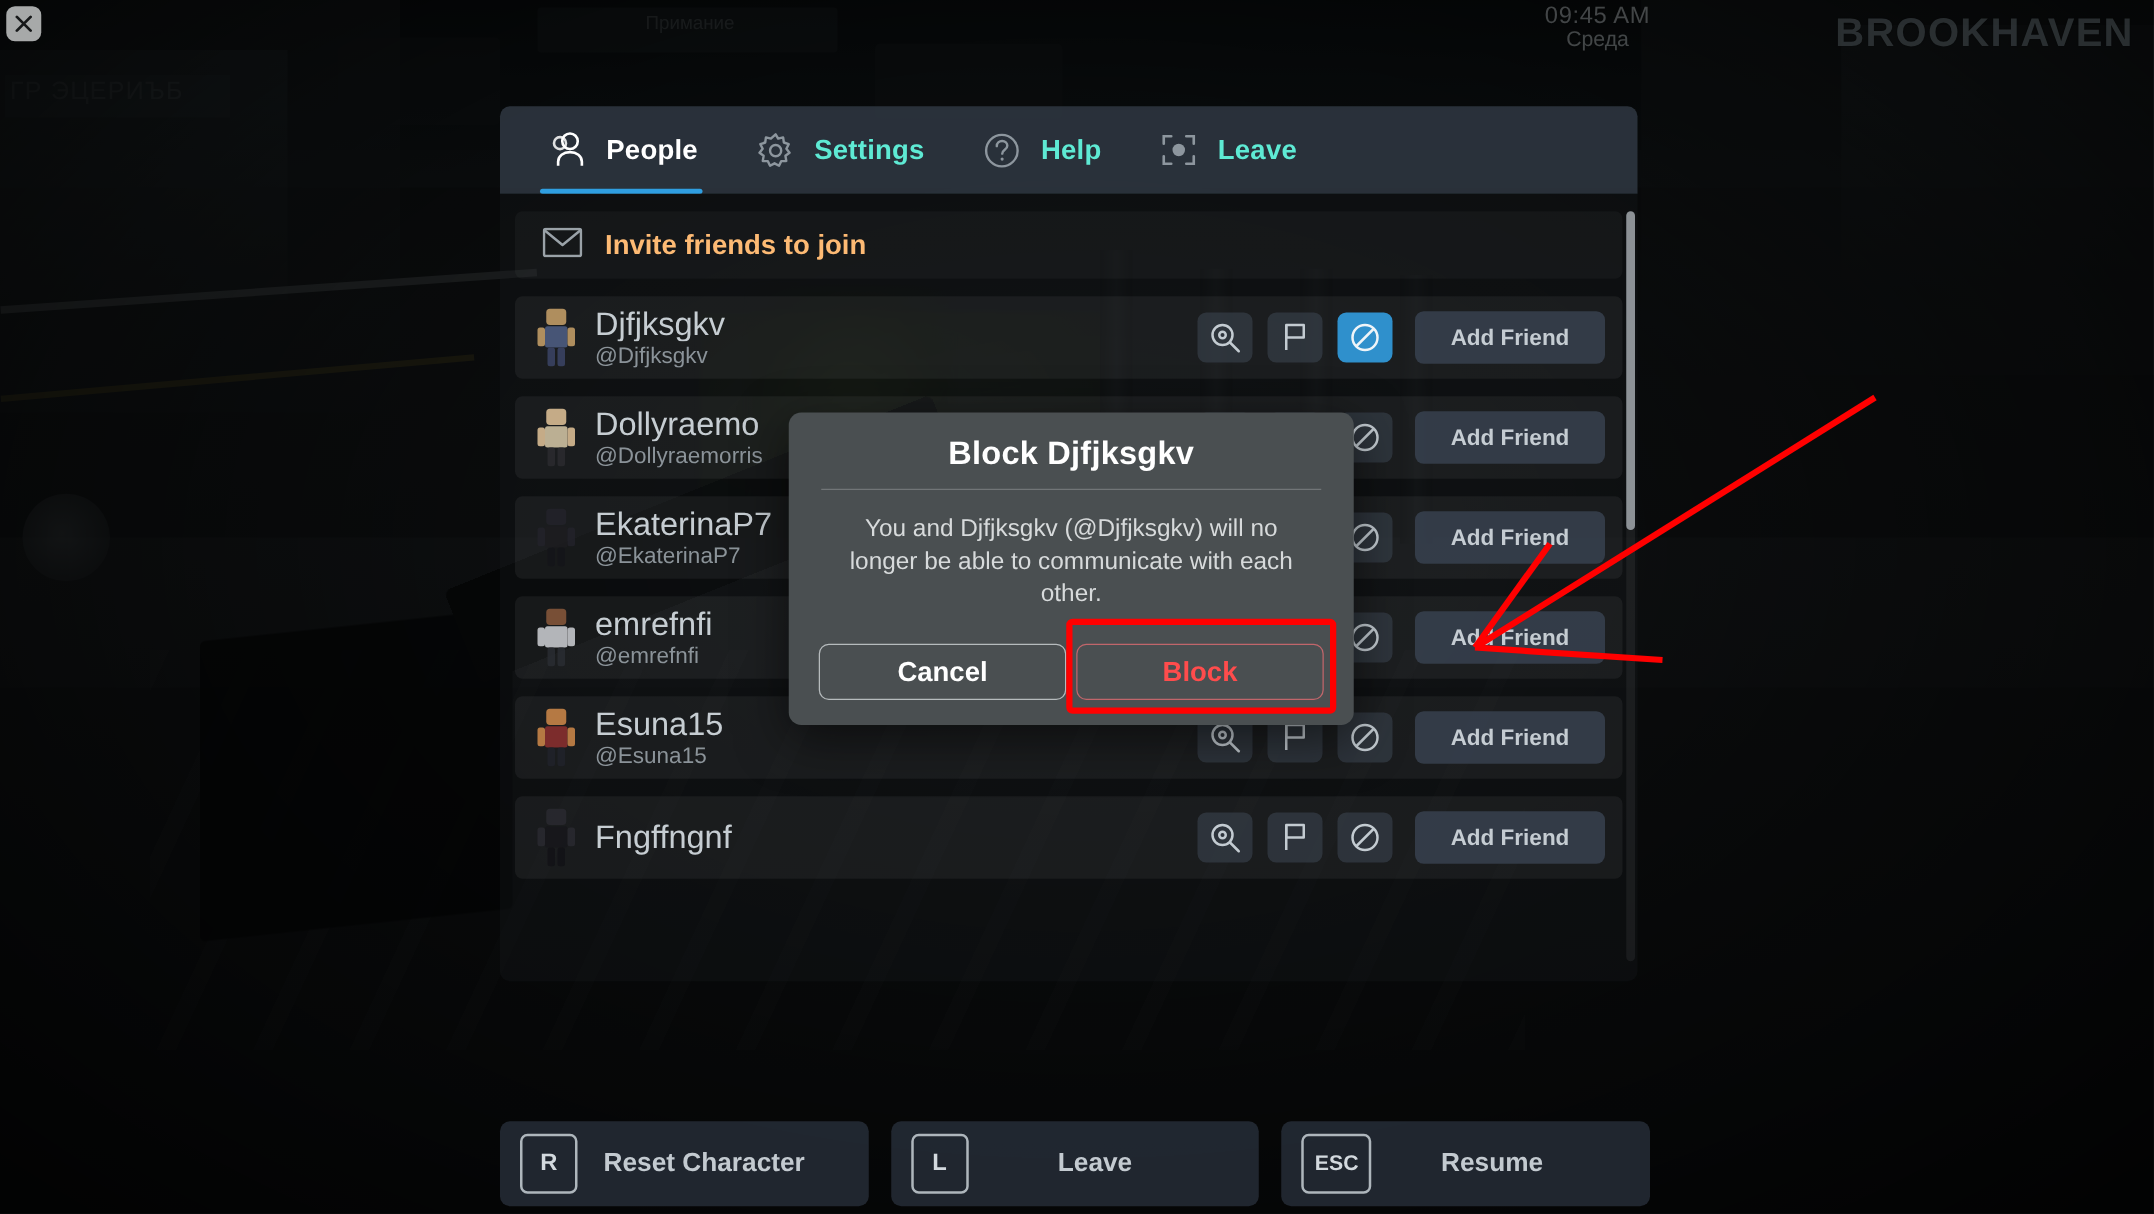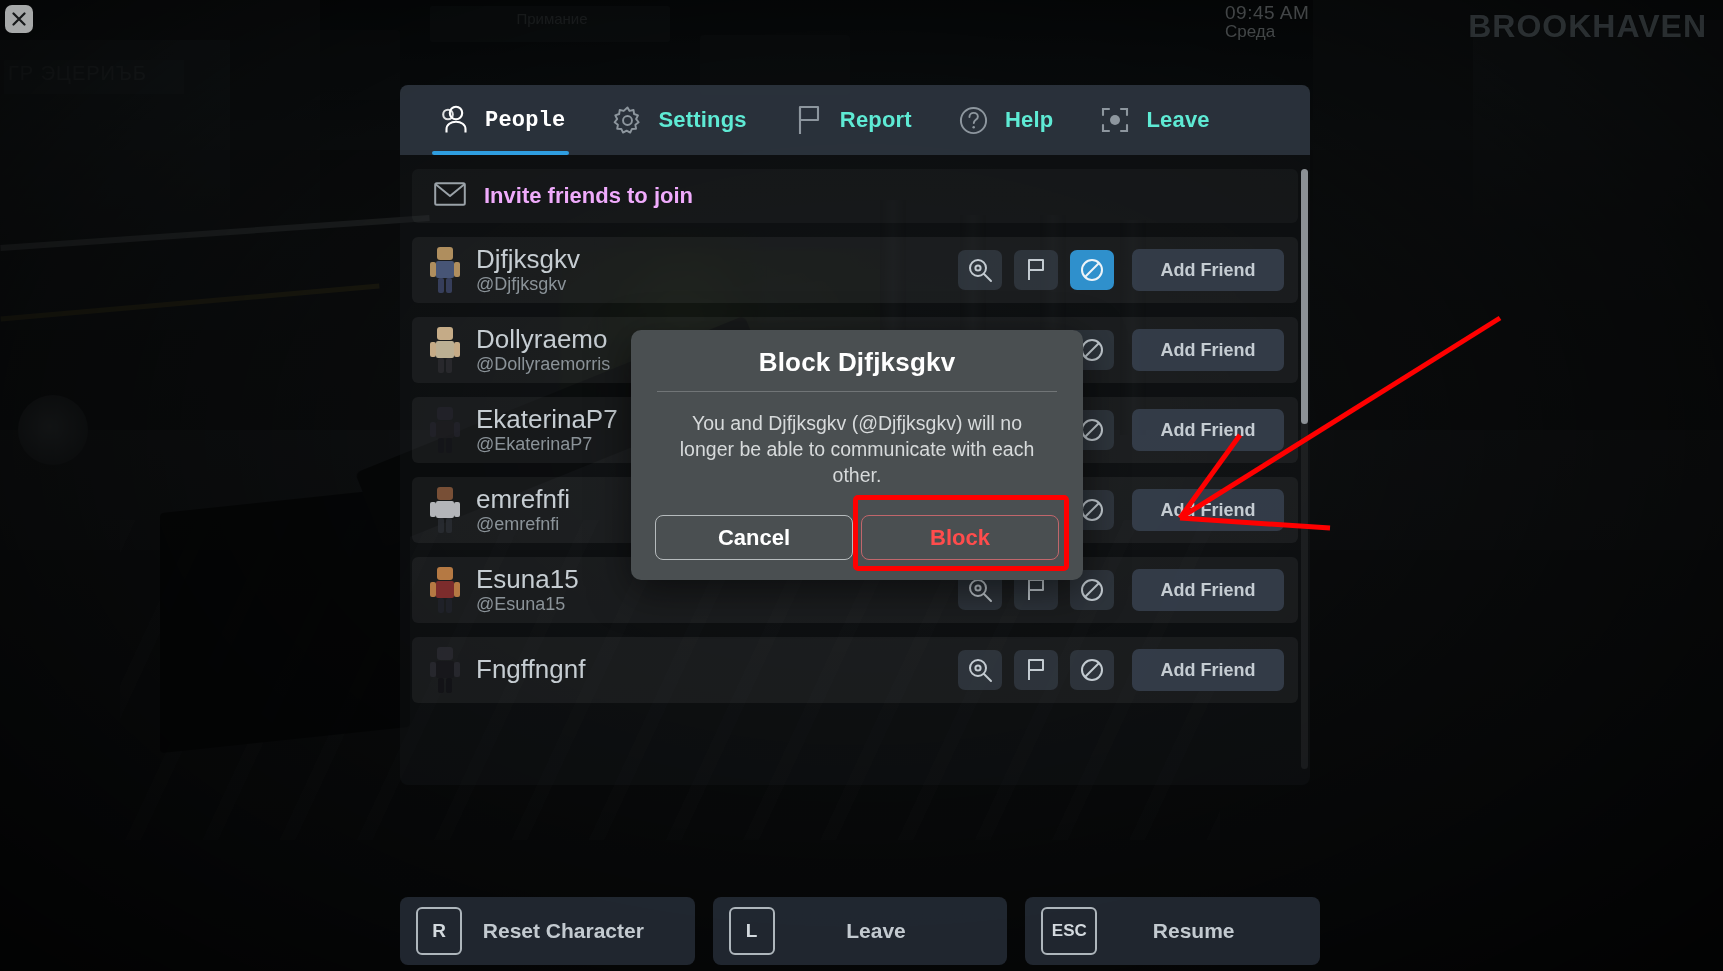--- a/index.html
+++ b/index.html
@@ -138,22 +138,22 @@
   .close-btn {
     position:absolute; left:5px; top:5px;
     width:28px; height:28px; border-radius:7px;
     background:#a7a9a9;
     display:flex; align-items:center; justify-content:center;
     cursor:pointer; z-index:40;
   }
   .close-btn svg { width:14px; height:14px; }
 
   .clock {
-    position:absolute; right:328px; top:2px; width:170px;
-    z-index:20;
+    position:absolute; right:360px; top:2px; width:170px;
+    text-align:center; z-index:20;
     color:#cfd6d9; opacity:.30;
     text-shadow: 0 1px 2px rgba(0,0,0,.9);
   }
   .clock .time { font-size:19px; letter-spacing:.5px; }
   .clock .day  { font-size:17px; margin-top:-2px; }
 
   .brand {
     position:absolute; right:16px; top:8px; z-index:20;
     font-size:32px; font-weight:bold; letter-spacing:1px;
     color:#525c60; opacity:.45;
@@ -178,21 +178,21 @@
   }
   .tab {
     display:flex; align-items:center; gap:13px;
     height:70px; padding:0 22px;
     cursor:pointer; position:relative;
   }
   .tab .lbl {
     font-size:22px; font-weight:bold; color:#5eead4;
     letter-spacing:.2px;
   }
-  .tab.active .lbl { color:#ffffff;font-family:Liberation Mono, monospace; }
+  .tab.active .lbl { color:#ffffff; }
   .tab.active::after {
     content:""; position:absolute; left:18px; right:18px; bottom:0;
     height:4px; background:#2f9ee0; border-radius:2px;
   }
   .tab svg { display:block; }
   .tab .ico { width:36px; height:36px; display:flex; align-items:center; justify-content:center; }
   .tab.active .ico svg { stroke:#ffffff; }
 
   .list-wrap {
     position:relative;
@@ -203,21 +203,21 @@
     overflow:hidden;
   }
 
   .invite-row {
     height:54px; display:flex; align-items:center; gap:18px;
     padding:0 22px; margin-bottom:14px;
     background: rgba(255,255,255,.035);
     border-radius:6px;
   }
   .invite-row .txt {
-    font-size:22px; font-weight:bold; color:#f0abfc;
+    font-size:22px; font-weight:bold; color:#fdba74;
   }
 
   .player-row {
     position:relative;
     height:66px;
     margin-bottom:14px;
     background: rgba(255,255,255,.055);
     border-radius:6px;
     display:flex; align-items:center;
     padding:0 14px 0 16px;
@@ -408,29 +408,20 @@
       <div class="tab">
         <span class="ico">
           <svg width="31" height="31" viewBox="0 0 32 32" fill="none" stroke="#8d969e" stroke-width="2">
             <circle cx="16" cy="16" r="4.6"></circle>
             <path d="M16 2.5 l2.1 3.6 4.1-1 .6 4.2 4 1.4-1.9 3.8 2.6 3.3-3.4 2.5.7 4.2-4.2.2-1.8 3.8-3.7-2-3.7 2-1.8-3.8-4.2-.2.7-4.2-3.4-2.5 2.6-3.3-1.9-3.8 4-1.4.6-4.2 4.1 1z" stroke-linejoin="round"></path>
           </svg>
         </span>
         <span class="lbl">Settings</span>
       </div>
 
-      <div class="tab">
-        <span class="ico">
-          <svg width="30" height="32" viewBox="0 0 30 32" fill="none" stroke="#8d969e" stroke-width="2.1" stroke-linejoin="round">
-            <path d="M6 3 v27"></path>
-            <path d="M6 3 h18 v13 h-18 z"></path>
-          </svg>
-        </span>
-        <span class="lbl">Report</span>
-      </div>
 
       <div class="tab">
         <span class="ico">
           <svg width="31" height="31" viewBox="0 0 32 32" fill="none" stroke="#8d969e" stroke-width="2">
             <circle cx="16" cy="16" r="13"></circle>
             <path d="M11.8 12.3 c0-2.5 2-4.2 4.4-4.2 2.5 0 4.3 1.7 4.3 3.9 0 3.3-4.2 3.3-4.2 6.5" stroke-linecap="round"></path>
             <circle cx="16.2" cy="23" r="1.3" fill="#8d969e" stroke="none"></circle>
           </svg>
         </span>
         <span class="lbl">Help</span>

